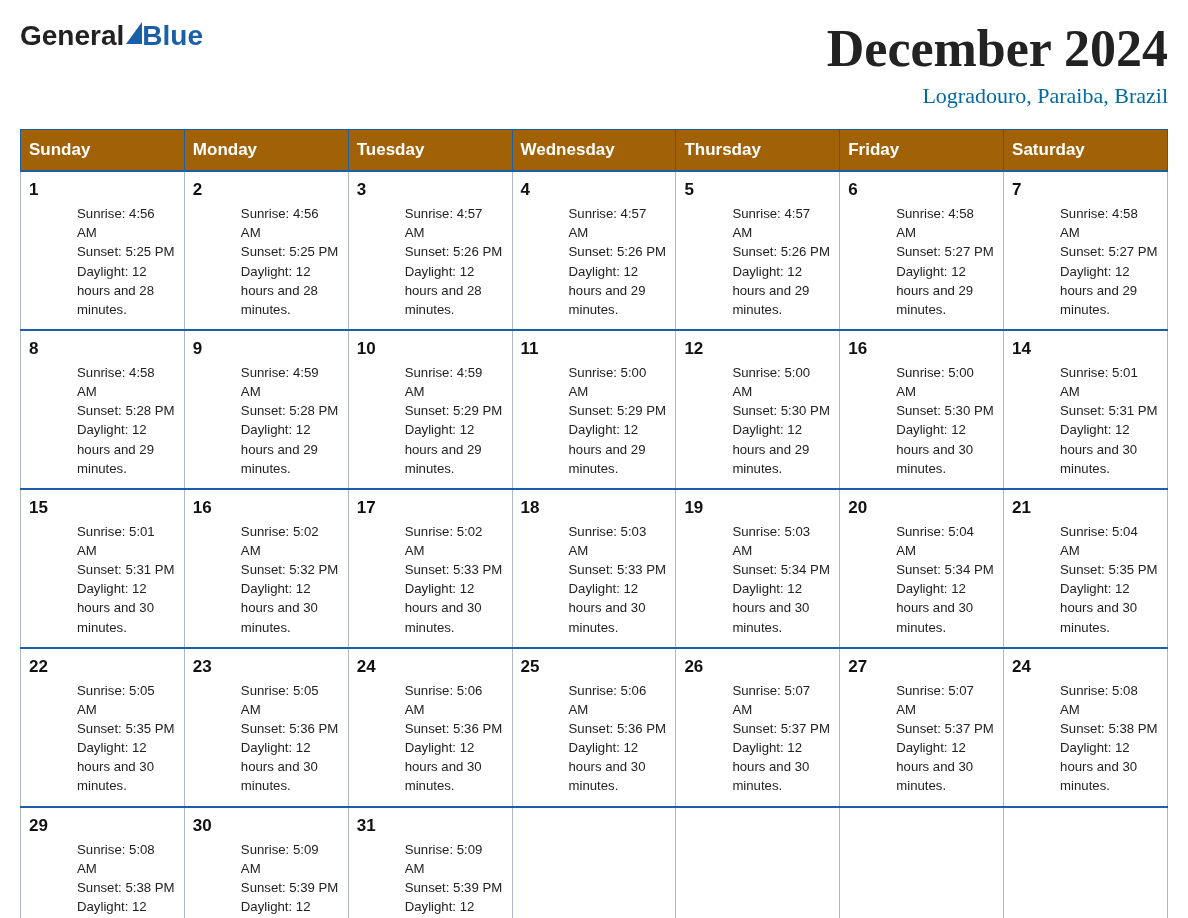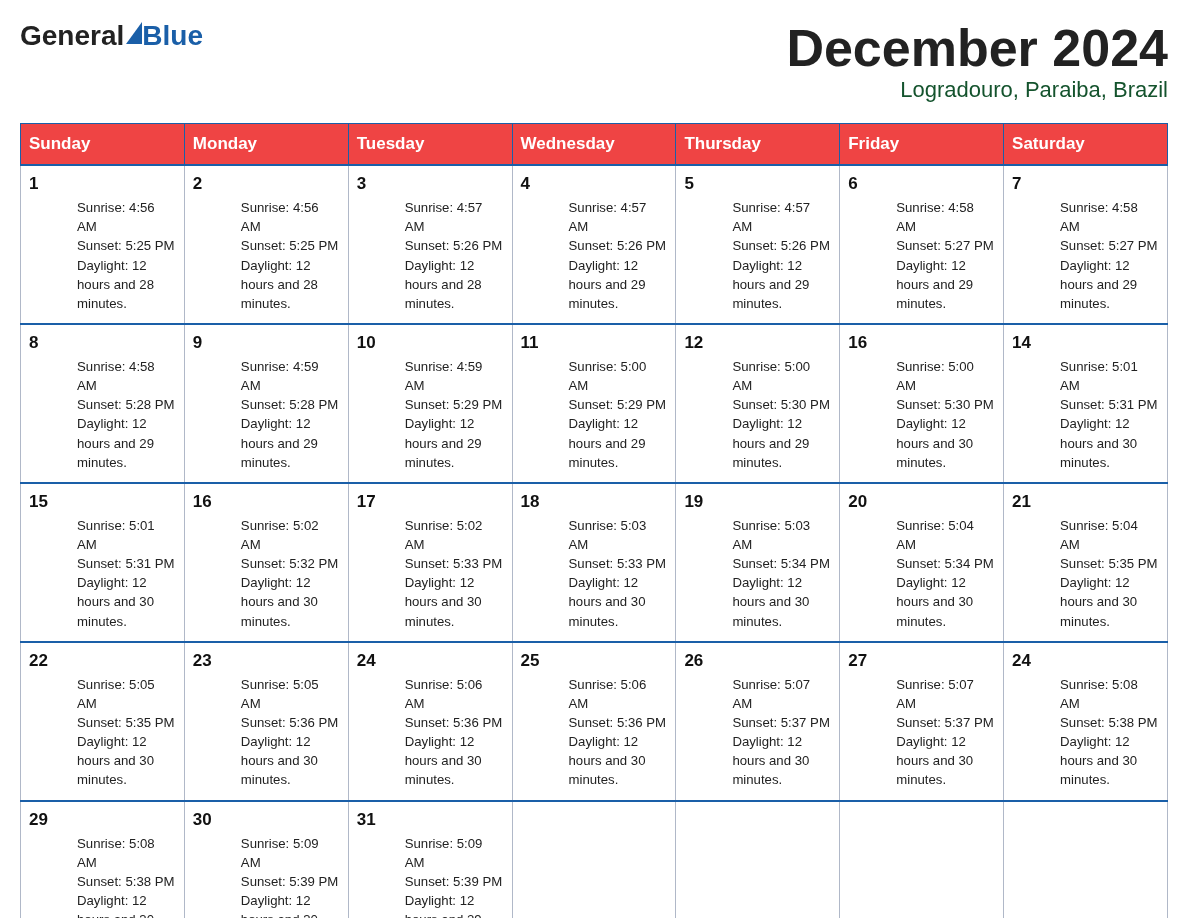--- a/index.html
+++ b/index.html
@@ -42,39 +42,39 @@
       display: inline-block;
       margin-bottom: -4px;
       align-self: flex-end;
     }
     .logo-blue-word {
       color: #1a5fa8;
       font-size: 28px;
       font-weight: bold;
       line-height: 1;
     }
-    .title-area { text-align: right; }
+    .title-area { text-align: right; font-family: Liberation Serif, serif; }
     .month-title {
       font-size: 52px;
       font-weight: bold;
       color: #222;
       line-height: 1.1;
     }
     .location-title {
       font-size: 22px;
-      color: #14532d;
-      margin-top: 0;
+      color: #0369a1;
+      margin-top: 6px;
     }
     .calendar-table {
       width: 100%;
       border-collapse: collapse;
       table-layout: fixed;
     }
     .calendar-table thead tr th {
-      background: #ef4444;
+      background: #a16207;
       color: #fff;
       font-size: 17px;
       font-weight: bold;
       padding: 10px 8px;
       text-align: left;
       border: 1px solid #1a5fa8;
     }
     .calendar-table tbody tr td {
       vertical-align: top;
       border: 1px solid #b0b8c8;

